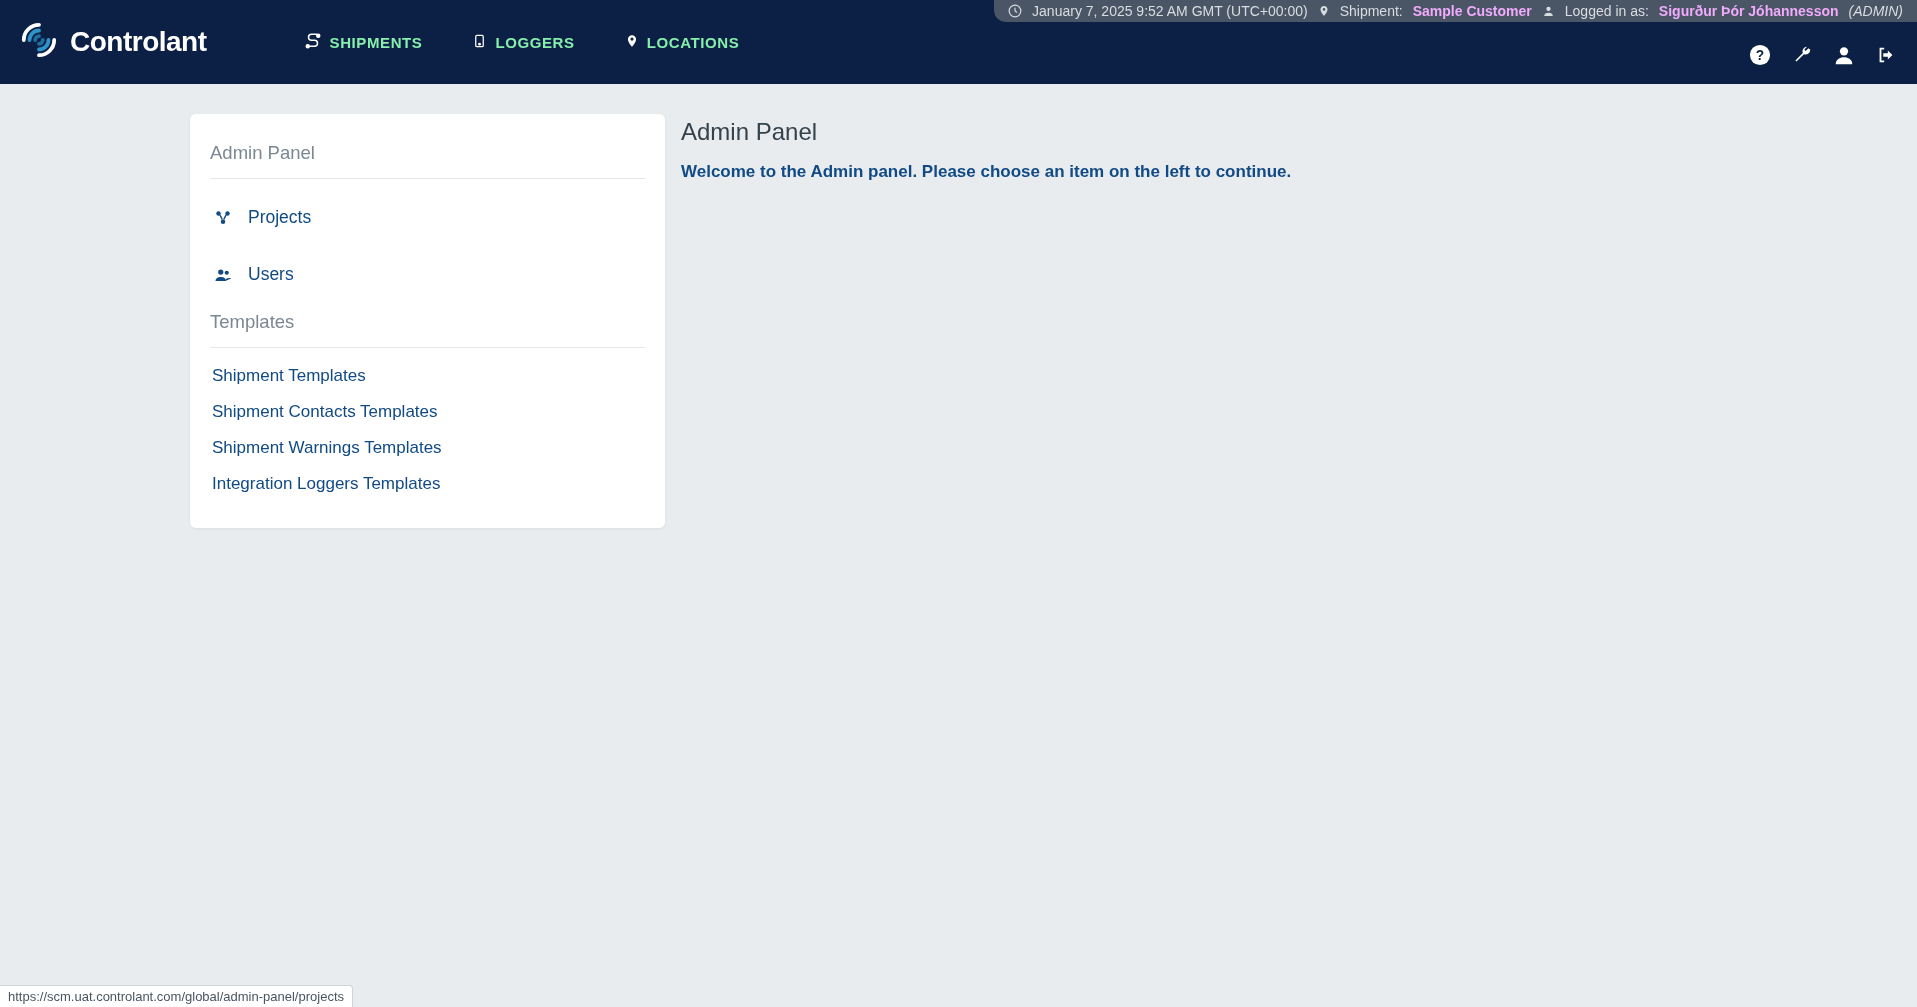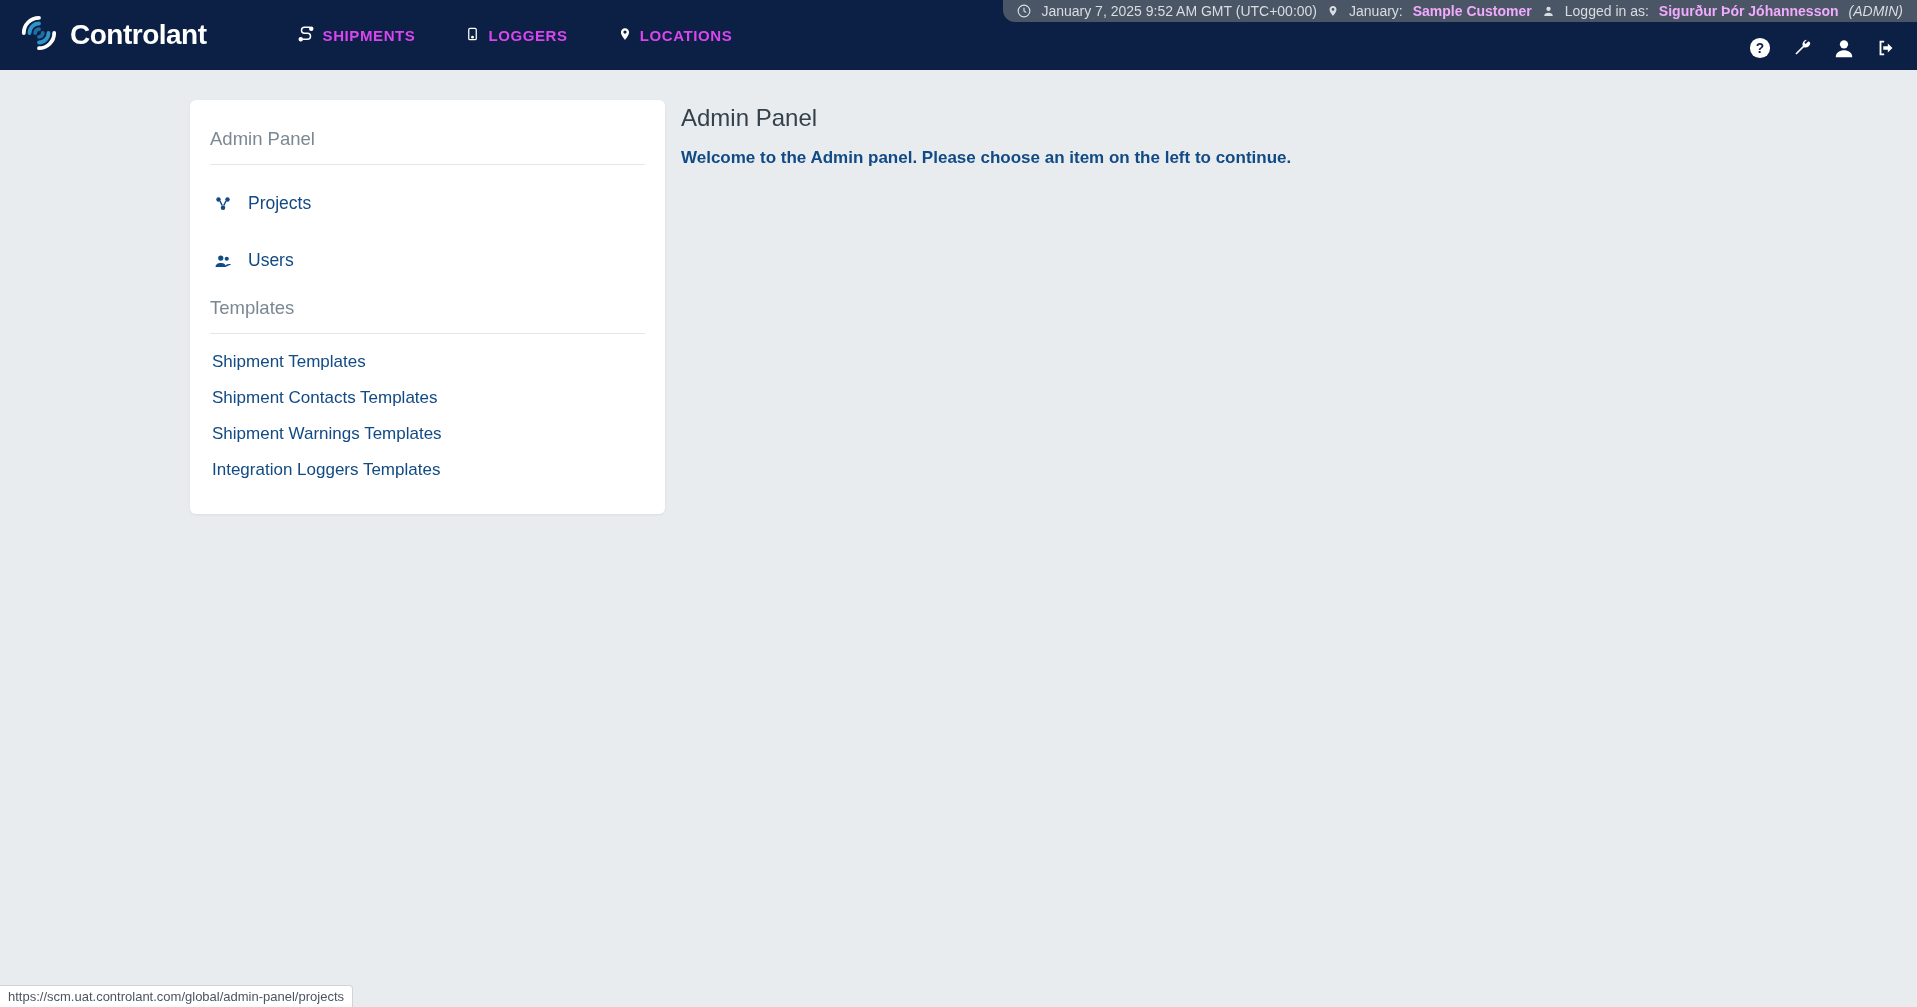--- a/index.html
+++ b/index.html
@@ -29,45 +29,46 @@
     gap: 10px;
     z-index: 20;
   }
   .status-strip .bold { font-weight: 700; color: #f0abfc; }
   .status-strip .italic { font-style: italic; color: #d8dde2; }
   .status-icon { display:inline-flex; align-items:center; }
 
   
   .navbar {
     background: #0b2044;
-    height: 70px;
+    height: 84px;
     display: flex;
     align-items: center;
     padding: 0 20px;
     position: relative;
+    gap: 7px;
   }
   .brand {
     display: flex;
     align-items: center;
     gap: 12px;
     color: #fff;
     justify-content: center;
   }
   .brand-text {
     font-size: 28px;
     font-weight: 700;
     letter-spacing: -0.5px;
   }
   .nav-links {
     display: flex;
     gap: 50px;
     margin-left: 90px;
   }
   .nav-link {
-    color: #d946ef;
+    color: #86efac;
     text-decoration: none;
     font-weight: 700;
     font-size: 15px;
     letter-spacing: 0.6px;
     display: flex;
     align-items: center;
     gap: 8px;
     cursor: pointer;
   }
   .nav-right {
@@ -166,21 +167,21 @@
           <circle cx="12" cy="12" r="10" fill="none" stroke="#d8dde2" stroke-width="2"></circle>
           <path d="M12 7v5l3 2" stroke="#d8dde2" stroke-width="2" fill="none" stroke-linecap="round"></path>
         </svg>
     </span>
     <span>January 7, 2025 9:52 AM GMT (UTC+00:00)</span>
     <span class="status-icon">
       <svg width="12" height="14" viewBox="0 0 24 24" fill="#d8dde2">
           <path d="M12 2C8 2 5 5 5 9c0 5 7 13 7 13s7-8 7-13c0-4-3-7-7-7zm0 9.5A2.5 2.5 0 1112 6a2.5 2.5 0 010 5.5z"></path>
         </svg>
     </span>
-    <span>January:</span>
+    <span>Shipment:</span>
     <span class="bold">Sample Customer</span>
     <span class="status-icon">
       <svg width="13" height="14" viewBox="0 0 24 24" fill="#d8dde2">
           <circle cx="12" cy="8" r="4"></circle>
           <path d="M4 21c0-4 4-6 8-6s8 2 8 6"></path>
         </svg>
     </span>
     <span>Logged in as:</span>
     <span class="bold">Sigurður Þór Jóhannesson</span>
     <span class="italic">(ADMIN)</span>

